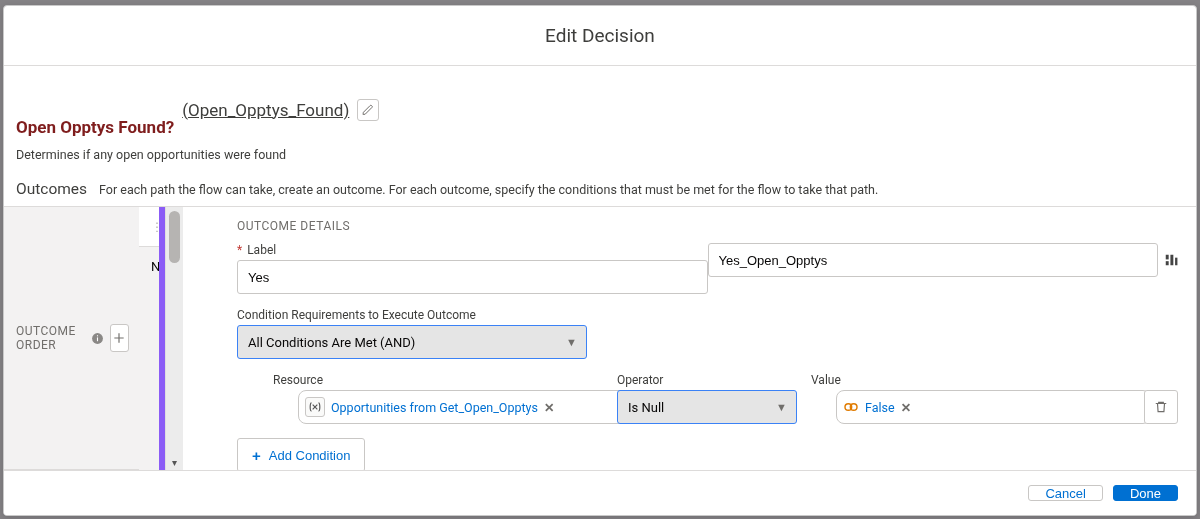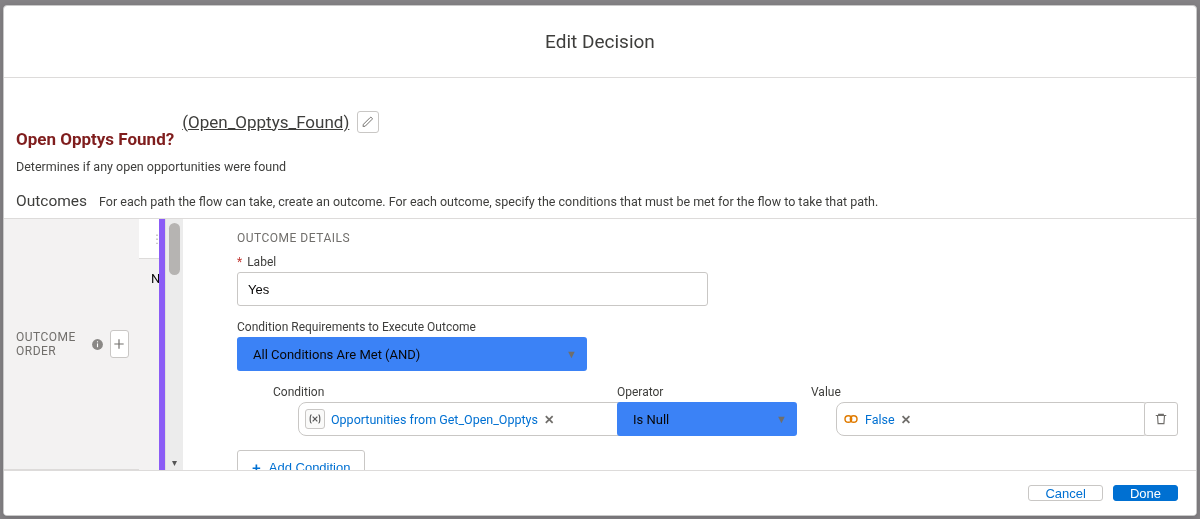--- a/index.html
+++ b/index.html
@@ -1,19 +1,19 @@
 <!DOCTYPE html>
 <html><head>
 <meta charset="utf-8">
 <style>
   * { box-sizing: border-box; }
   html, body { margin:0; padding:0; font-family: -apple-system, BlinkMacSystemFont, "Segoe UI", Roboto, Helvetica, Arial, sans-serif; color:#080707; background:#848285; }
   .viewport { width:1200px; height:519px; margin:0 auto; background:#848285; overflow:hidden; position:relative; }
   .modal { position:absolute; top:5px; left:3px; right:3px; bottom:3px; background:#fff; border:1px solid #c9c9c9; border-radius:4px; box-shadow:0 2px 6px rgba(0,0,0,.15); display:flex; flex-direction:column; overflow:hidden; }
-  .modal-header { padding:24px 0; text-align:center; border-bottom:1px solid #dddbda; font-size:19px; font-weight:400; color:#3e3e3c; }
+  .modal-header { padding:18px 0; text-align:center; border-bottom:1px solid #dddbda; font-size:19px; font-weight:400; color:#3e3e3c; }
   .title-row { display:flex; align-items:center; gap:8px; padding:16px 12px 0 12px; flex-wrap:wrap; }
   .title-label { font-size:17px; font-weight:700; color:#7f1d1d;margin-top:35px; }
   .title-api { font-size:17px; font-weight:400; color:#3e3e3c;text-decoration:underline; }
   .icon-btn { width:22px; height:22px; border:1px solid #c9c7c5; border-radius:3px; display:inline-flex; align-items:center; justify-content:center; background:#fff; cursor:pointer; color:#706e6b; }
   .desc { padding:10px 12px 18px 12px; font-size:12.5px; color:#3e3e3c; }
   .outcomes-row { display:flex; align-items:baseline; gap:12px; padding:0 12px 8px 12px; }
   .outcomes-label { font-size:15.5px; color:#3e3e3c; }
   .outcomes-help { font-size:12.5px; color:#3e3e3c; }
   .content-split { flex:1 1 auto; display:flex; border-top:1px solid #dddbda; min-height:0; }
   .sidebar { width:161px; background:#f3f2f2; border-right:6px solid #8b5cf6; display:flex; flex-direction:row; }
@@ -31,21 +31,21 @@
   .details-header { font-size:12px; letter-spacing:.5px; color:#706e6b; margin-bottom:10px; }
   .form-row { display:flex; gap:0; align-items:flex-start; }
   .form-row.single { display:block; }
   .field { flex:1 1 0; display:flex; flex-direction:column; }
   .field-label { font-size:12px; color:#3e3e3c; margin-bottom:3px; }
   .required-star { color:#c23934; margin-right:2px; }
   .input { width:100%; height:34px; border:1px solid #c9c7c5; border-radius:3px; padding:6px 10px; font-size:13px; background:#fff; color:#080707; }
   .api-flex { display:flex; align-items:center; gap:6px; }
   .api-flex .input { flex:1 1 auto; }
   .select-wrap { position:relative; width:350px; }
-  .select { width:100%; height:34px; border:6px solid #3b82f6; border-radius:3px; padding:6px 30px 6px 10px; font-size:13px; background:#3b82f6; cursor:pointer; display:flex; align-items:center; }
+  .select { width:100%; height:34px; border:1px solid #3b82f6; border-radius:3px; padding:6px 30px 6px 10px; font-size:13px; background:#e5e5e5; cursor:pointer; display:flex; align-items:center; }
   .caret { position:absolute; right:10px; top:50%; transform:translateY(-50%); pointer-events:none; color:#706e6b; font-size:11px; }
   .cond-block { margin-top:14px; }
   .cond-row { display:flex; gap:14px; align-items:flex-end; padding-left:36px; position:relative; }
   .cond-col-label { font-size:12px; color:#3e3e3c; margin-bottom:3px; }
   .resource-col { flex:0 0 330px; }
   .operator-col { flex:0 0 180px; }
   .value-col { flex:1 1 auto; }
   .pill-input { width:100%; min-height:34px; border:1px solid #c9c7c5; border-radius:8px; padding:3px 6px; display:flex; align-items:center; gap:6px; background:#fff;margin-left:25px; }
   .pill { display:inline-flex; align-items:center; gap:6px; font-size:12.5px; color:#0070d2; }
   .pill .pill-icon { width:20px; height:20px; display:inline-flex; align-items:center; justify-content:center; border:1px solid #c9c7c5; border-radius:3px; color:#706e6b; font-size:11px; background:#fafaf9; }
@@ -122,38 +122,49 @@
 
           <div class="form-row">
             <div class="field">
               <div class="field-label">
                 <span class="required-star">*</span>
                 <span>Label</span>
               </div>
               <input class="input" type="text" value="Yes" style="">
             </div>
             <div class="field">
+              <div class="api-flex">
+                <input class="input" type="text" value="Yes_Open_Opptys" style="">
+                <span>
+                  <svg width="14" height="16" viewBox="0 0 24 24" fill="#444">
+                      <rect x="3" y="3" width="5" height="8"></rect>
+                      <rect x="3" y="14" width="5" height="7"></rect>
+                      <rect x="11" y="3" width="5" height="18"></rect>
+                      <rect x="19" y="8" width="4" height="13"></rect>
+                    </svg>
+                </span>
+              </div>
             </div>
           </div>
 
           <div class="form-row single" style="margin-top:14px;">
             <div class="field-label">Condition Requirements to Execute Outcome</div>
             <div class="select-wrap">
               <div class="select">
                 <span>All Conditions Are Met (AND)</span>
               </div>
               <span class="caret">▼</span>
             </div>
           </div>
 
           <div class="cond-block">
             <div class="cond-row">
 
               <div class="resource-col">
-                <div class="cond-col-label">Condition</div>
+                <div class="cond-col-label">Resource</div>
                 <div class="pill-input">
                   <span class="pill">
                     <span class="pill-icon">
                       <svg width="14" height="12" viewBox="0 0 24 20" fill="none" stroke="#555" stroke-width="2">
                         <path d="M6 3 C3 3 3 17 6 17"></path>
                         <path d="M18 3 C21 3 21 17 18 17"></path>
                         <path d="M8 6 L16 14 M16 6 L8 14"></path>
                       </svg>
                     </span>
                     <span>Opportunities from Get_Open_Opptys</span>

